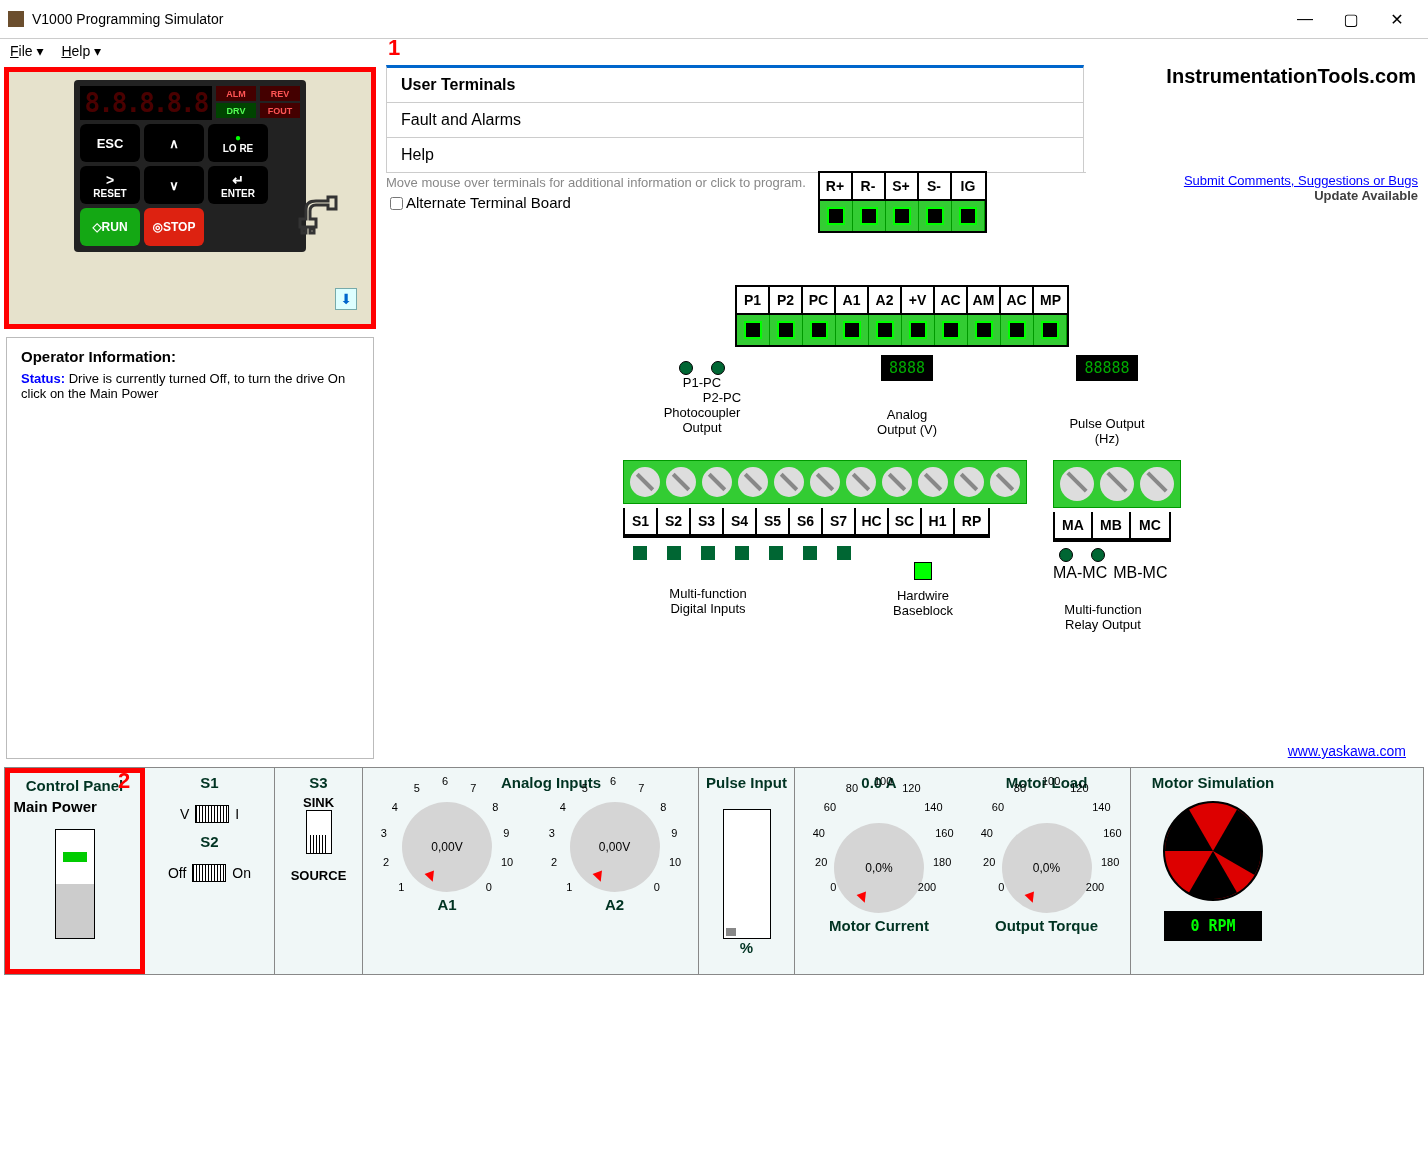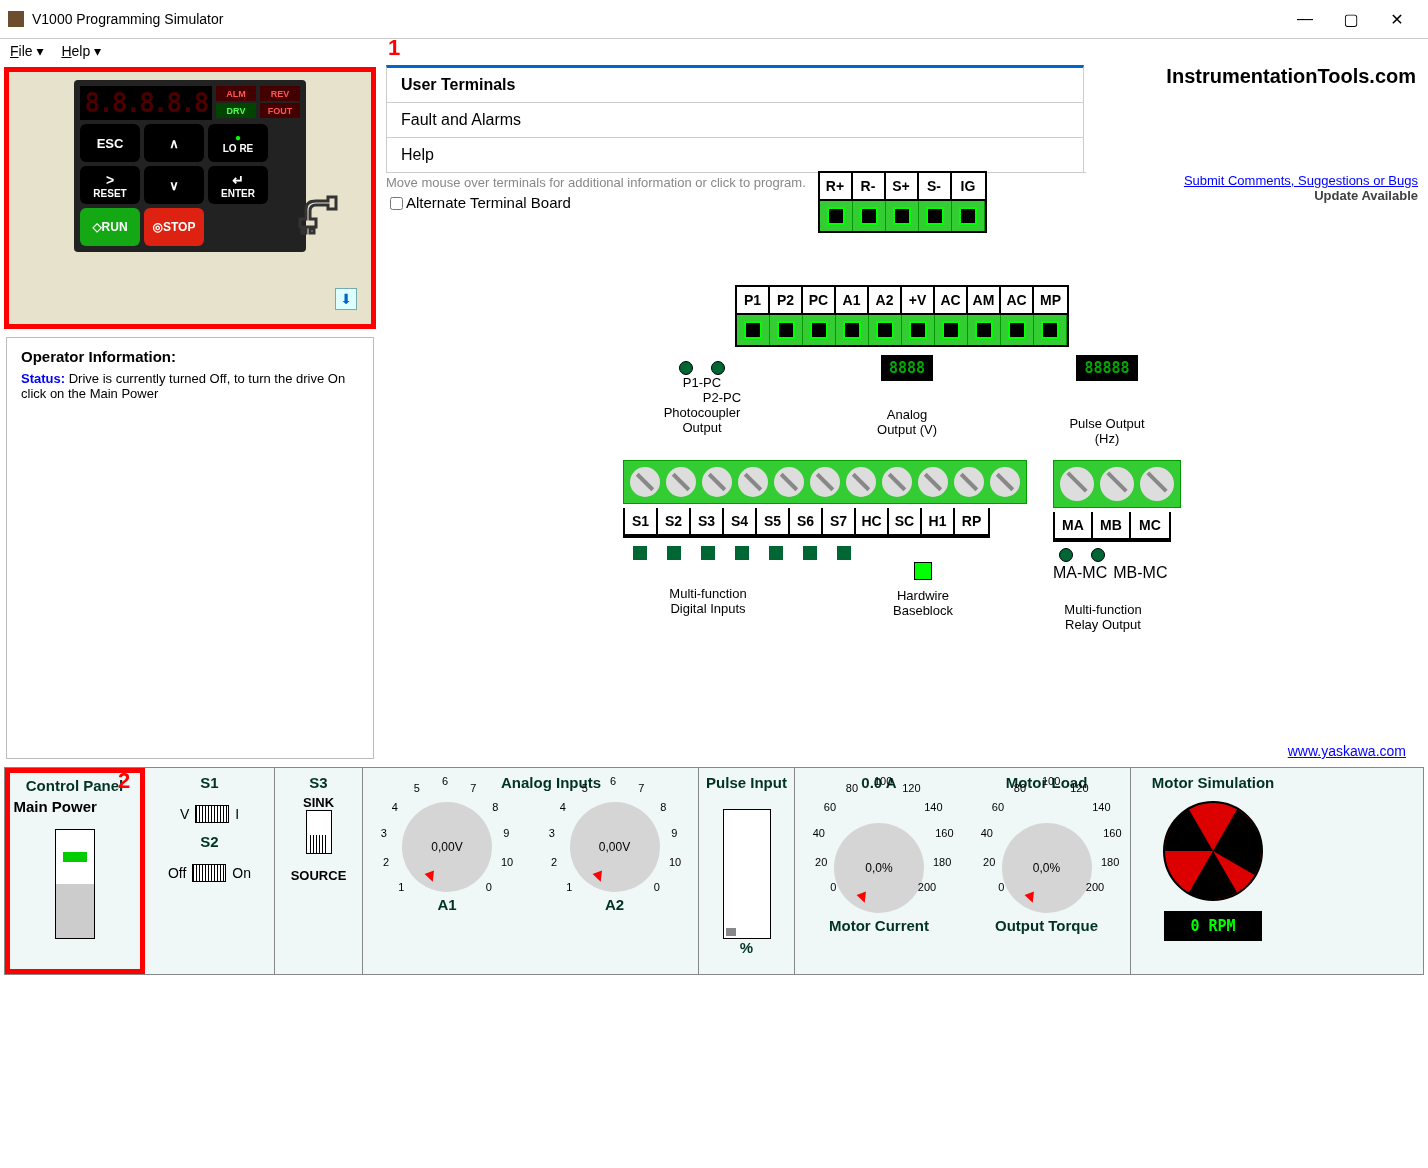--- a/index.html
+++ b/index.html
@@ -52,21 +52,21 @@
 .term-labels { display: flex; border-bottom: 2px solid #000; }
 .term-lbl { width: 33px; height: 26px; border-right: 2px solid #000; display: flex; align-items: center; justify-content: center; font-weight: bold; font-size: 14px; background: #fff; }
 .term-lbl:last-child { border-right: none; }
 .term-pins { display: flex; background: #3c3; }
 .term-pin { width: 33px; height: 30px; display: flex; align-items: center; justify-content: center; border-right: 1px solid #090; }
 .term-pin::before { content: ''; width: 14px; height: 14px; background: #000; border: 2px solid #0f0; }
 
 .labeled-col { display: flex; flex-direction: column; align-items: center; font-size: 13px; }
 .led-row { display: flex; gap: 18px; margin-top: 6px; }
 .led { width: 14px; height: 14px; border-radius: 50%; background: #063; border: 1px solid #000; }
-.mini-lcd { background: #000; color: #0a0; font-family: monospace; font-weight: bold; padding: 2px 6px; font-size: 15px; border: 2px solid #000; }
+.mini-lcd { background: #000; color: #0a0; font-family: monospace; font-weight: normal; padding: 2px 6px; font-size: 15px; border: 2px solid #000; }
 
 .screw-strip { background: #3c3; display: flex; padding: 6px; gap: 6px; border: 1px solid #090; }
 .screw { width: 30px; height: 30px; border-radius: 50%; background: #ddd; position: relative; }
 .screw::after { content: ''; position: absolute; left: 4px; right: 4px; top: 13px; height: 4px; background: #888; transform: rotate(45deg); }
 .sq-row { display: flex; gap: 20px; margin: 8px 0 2px 0; }
 .sq { width: 14px; height: 14px; background: #063; }
 .hb-box { width: 18px; height: 18px; background: #0f0; border: 1px solid #000; }
 
 .control-panel { display: flex; border: 1px solid #888; margin: 4px; height: 208px; background: #f0f7f7; }
 .cp-col { border-right: 1px solid #888; padding: 6px; display: flex; flex-direction: column; align-items: center; }

